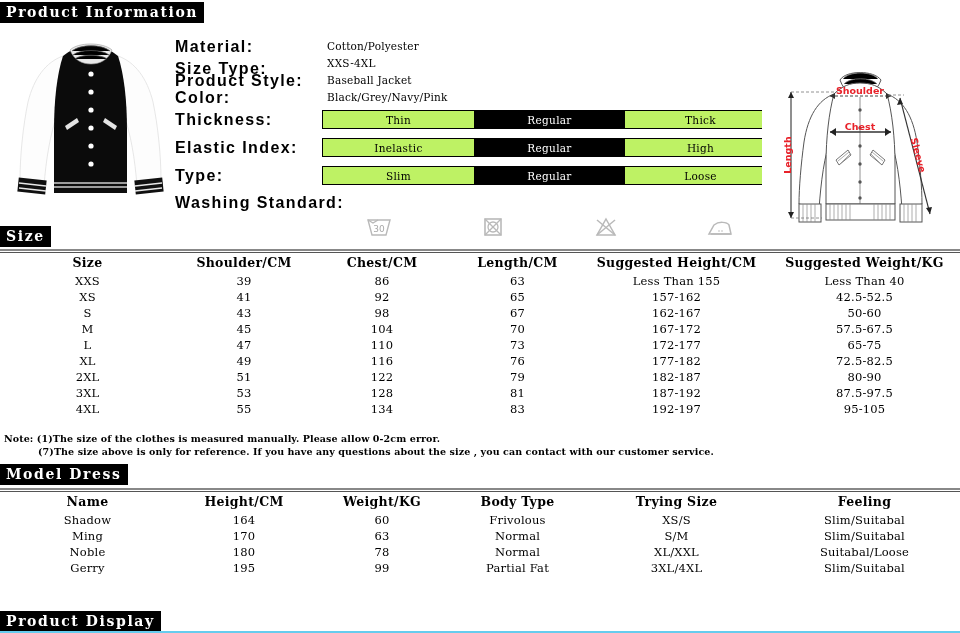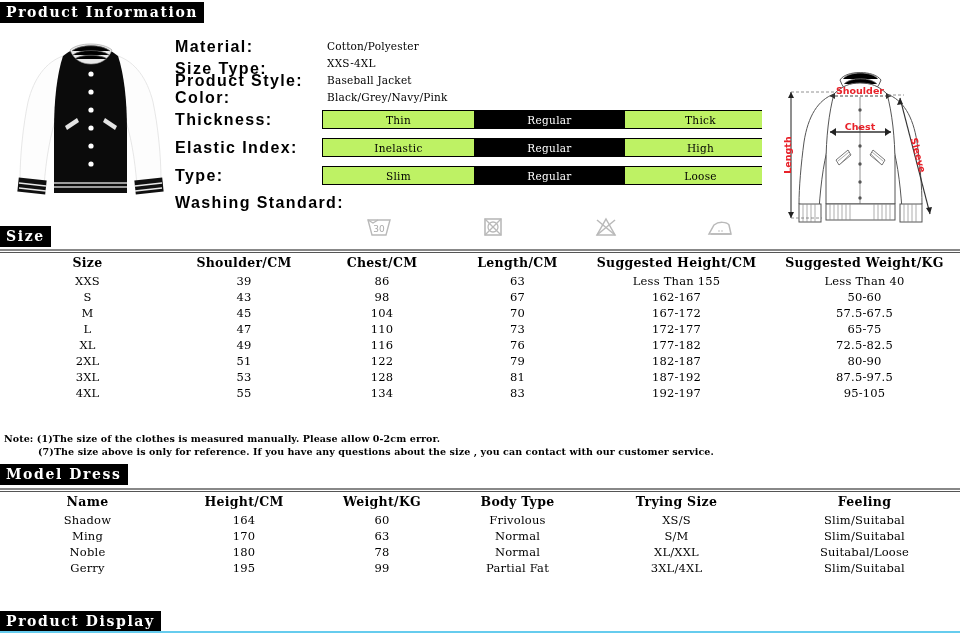--- a/index.html
+++ b/index.html
@@ -397,20 +397,28 @@
   <tbody>
     <tr>
       <td>XXS</td>
       <td>39</td>
       <td>86</td>
       <td>63</td>
       <td>Less Than 155</td>
       <td>Less Than 40</td>
     </tr>
     <tr>
+      <td>XS</td>
+      <td>41</td>
+      <td>92</td>
+      <td>65</td>
+      <td>157-162</td>
+      <td>42.5-52.5</td>
+    </tr>
+    <tr>
       <td>S</td>
       <td>43</td>
       <td>98</td>
       <td>67</td>
       <td>162-167</td>
       <td>50-60</td>
     </tr>
     <tr>
       <td>M</td>
       <td>45</td>

